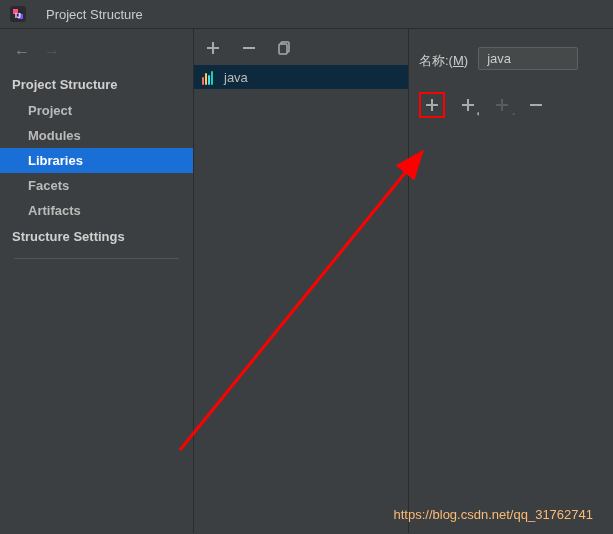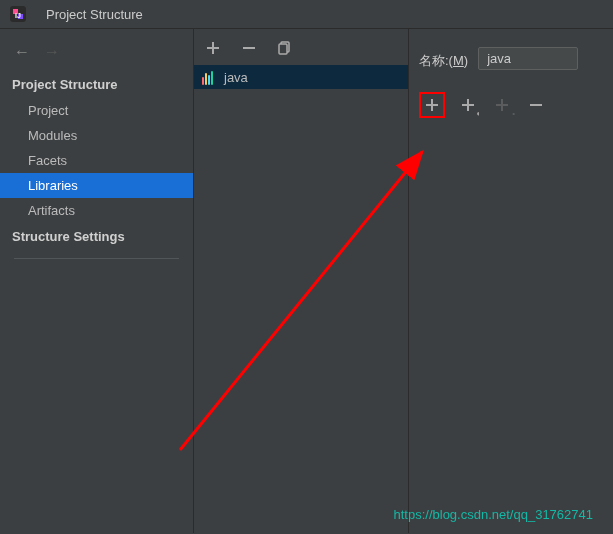--- a/index.html
+++ b/index.html
@@ -61,20 +61,21 @@
       font-weight: bold;
       color: #d0d0d0;
       padding: 6px 12px;
       font-size: 13px;
     }
     .sidebar-item {
       padding: 5px 12px 5px 28px;
       color: #bbbbbb;
       cursor: pointer;
       font-size: 13px;
+      font-weight: bold;
     }
     .sidebar-item.selected {
       background: #1a6fd6;
       color: #ffffff;
     }
     .divider {
       height: 1px;
       background: #515658;
       margin: 8px 14px;
     }
@@ -175,21 +176,21 @@
     .corner-badge {
       position: absolute;
       right: -2px;
       bottom: -2px;
       font-size: 8px;
     }
     .watermark {
       position: absolute;
       right: 20px;
       bottom: 12px;
-      color: #14b8a6;
+      color: #fdba74;
       font-size: 13px;
     }
     .arrow-annotation {
       position: absolute;
       pointer-events: none;
       z-index: 10;
     }
   </style>
 </head>
 <body>
@@ -209,22 +210,22 @@
 <div class="main">
   <div class="sidebar">
     <div class="nav-arrows">
       <span class="nav-arrow">←</span>
       <span class="nav-arrow" style="color:#555">→</span>
     </div>
 
     <div class="section-header">Project Structure</div>
     <div class="sidebar-item"><span>Project</span></div>
     <div class="sidebar-item"><span>Modules</span></div>
+    <div class="sidebar-item selected"><span>Libraries</span></div>
     <div class="sidebar-item"><span>Facets</span></div>
-    <div class="sidebar-item selected"><span>Libraries</span></div>
     <div class="sidebar-item"><span>Artifacts</span></div>
 
     <div class="section-header">Structure Settings</div>
 
     <div class="divider"></div>
 
   </div>
 
   <div class="middle-panel">
     <div class="toolbar">

